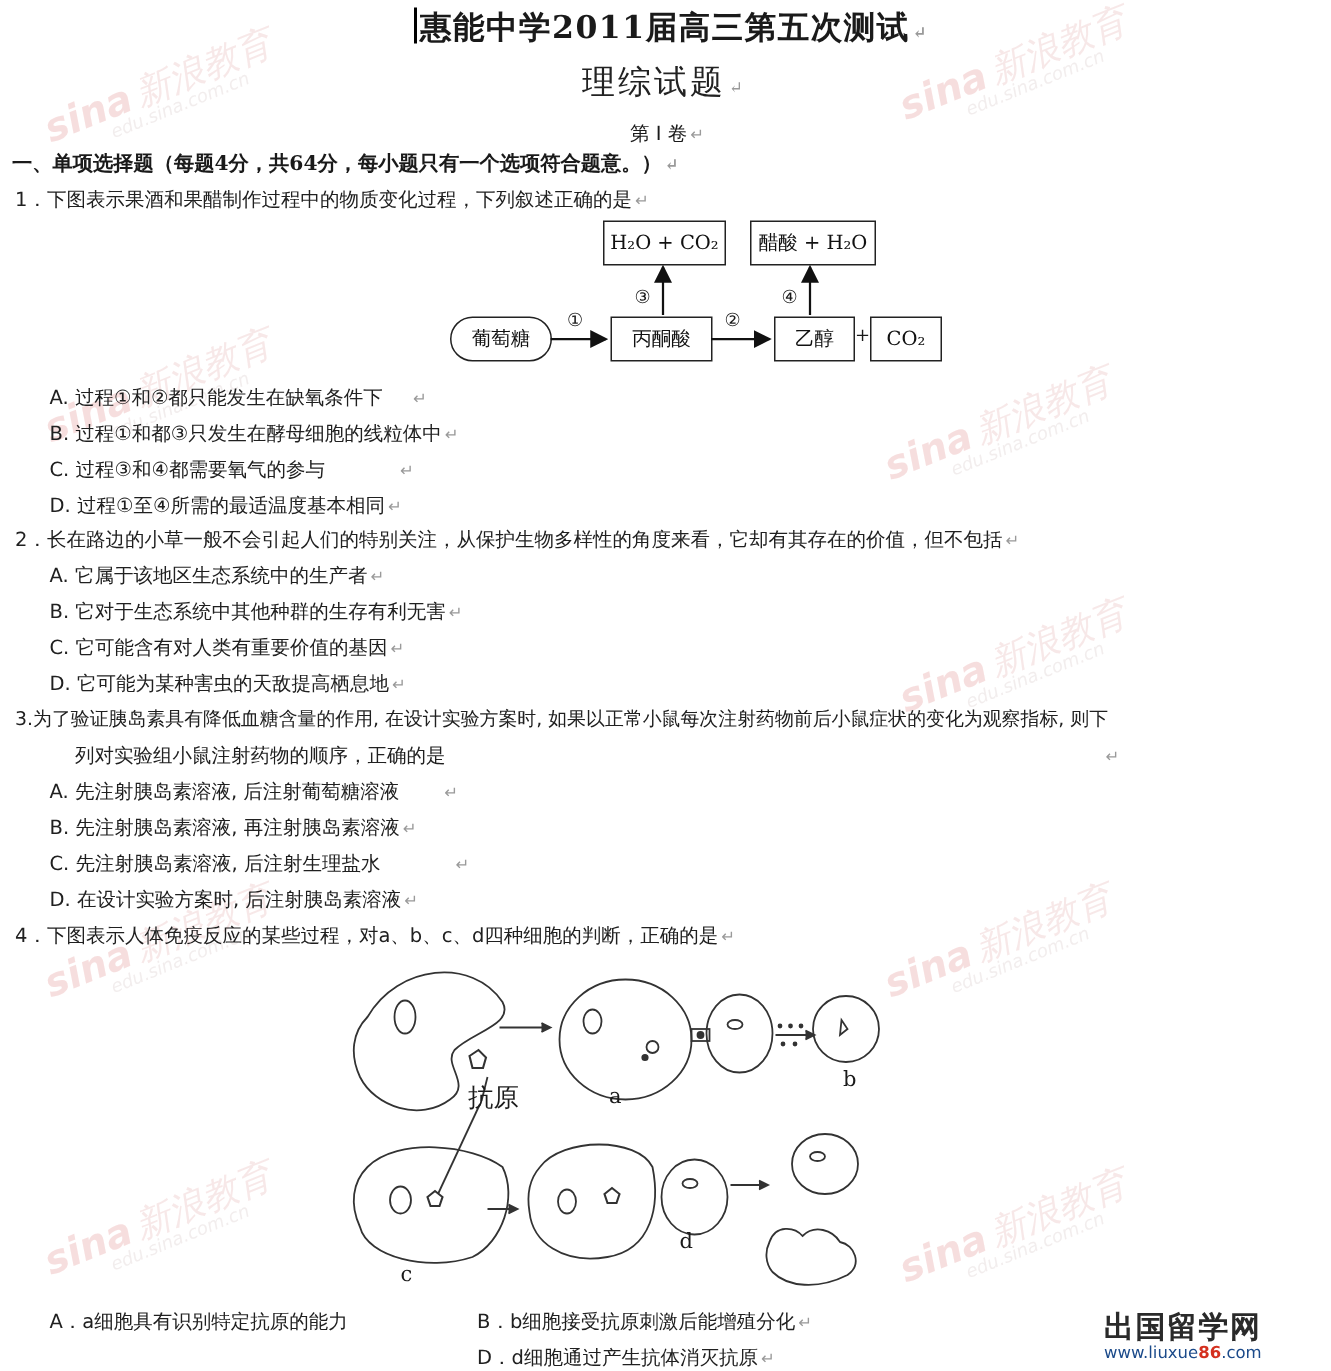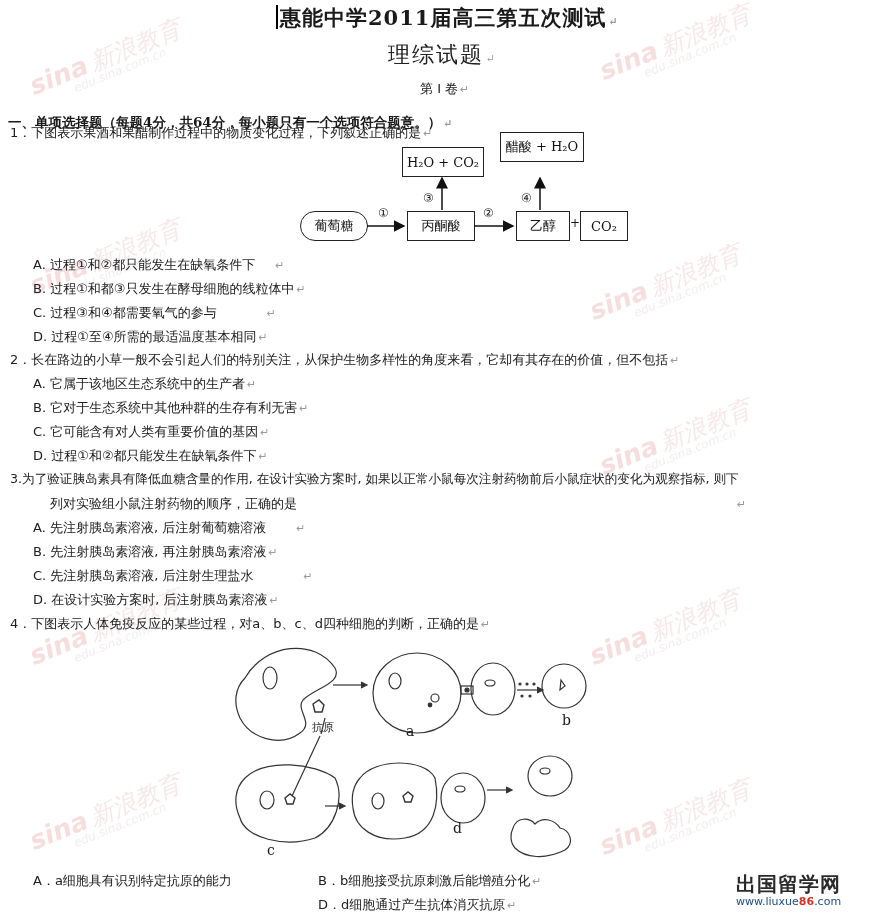--- a/index.html
+++ b/index.html
@@ -7,21 +7,21 @@
          font-family:"DejaVu Sans","Liberation Sans",sans-serif; color:#1a1a1a; }
   .abs { position:absolute; white-space:nowrap; }
   .ret { color:#9a9a9a; font-size:11px; margin-left:2px; }
   .title1 { left:276px; top:4px; font-family:"DejaVu Serif","Liberation Serif",serif;
             font-size:21px; font-weight:bold; letter-spacing:1px; }
   .title1 .bar { display:inline-block; width:2px; height:24px; background:#000; vertical-align:-4px; margin-right:2px; }
   .title2 { left:388px; top:40px; font-family:"DejaVu Serif","Liberation Serif",serif;
             font-size:22px; letter-spacing:2px; color:#222; }
   .vol { left:420px; top:80px; font-size:13px; }
   .section { left:8px; top:100px; font-size:13.5px; font-weight:bold;
-             font-family:"DejaVu Serif","Liberation Serif",serif;margin-top:14px; }
+             font-family:"DejaVu Serif","Liberation Serif",serif; }
   .q { font-size:13px; color:#202020; }
   .opt { font-size:13px; color:#202020; }
   .box { position:absolute; border:1.5px solid #222; background:#fff;
          font-family:"DejaVu Serif","Liberation Serif",serif; font-size:13px;
          display:flex; align-items:center; justify-content:center; color:#111; }
   .lbl { position:absolute; font-size:12px; font-family:"DejaVu Serif","Liberation Serif",serif; }
   .watermark { position:absolute; color:#f1d6d6; font-size:24px; font-style:italic;
                transform:rotate(-22deg); transform-origin:left bottom; opacity:0.55; pointer-events:none; }
   .watermark .sina { font-weight:bold; font-size:26px; color:#f0c4c4; margin-right:4px; }
   .watermark .url { display:block; font-size:12px; color:#e8e0e0; margin-left:40px; margin-top:-6px; }
@@ -45,21 +45,21 @@
 
 <div class="abs title1"><span class="bar"></span><span>惠能中学2011届高三第五次测试</span><span class="ret">↵</span></div>
 <div class="abs title2"><span>理综试题</span><span class="ret">↵</span></div>
 <div class="abs vol"><span>第 I 卷</span><span class="ret">↵</span></div>
 <div class="abs section"><span>一、单项选择题（每题4分，共64分，每小题只有一个选项符合题意。）</span><span class="ret">↵</span></div>
 
 <div class="abs q" style="left:10px;top:124px;"><span>1．</span><span>下图表示果酒和果醋制作过程中的物质变化过程，下列叙述正确的是</span><span class="ret">↵</span></div>
 
 <div>
   <div class="box" style="left:402px;top:147px;width:80px;height:28px;">H₂O + CO₂</div>
-  <div class="box" style="left:500px;top:132px;width:82px;height:28px;text-align:right;">醋酸 + H₂O</div>
+  <div class="box" style="left:500px;top:147px;width:82px;height:28px;text-align:right;">醋酸 + H₂O</div>
   <div class="box" style="left:300px;top:211px;width:66px;height:28px;border-radius:15px;">葡萄糖</div>
   <div class="box" style="left:407px;top:211px;width:66px;height:28px;">丙酮酸</div>
   <div class="box" style="left:516px;top:211px;width:52px;height:28px;font-family:Liberation Serif, serif;">乙醇</div>
   <div class="box" style="left:580px;top:211px;width:46px;height:28px;">CO₂</div>
   <svg style="position:absolute;left:290px;top:140px;" width="340" height="110">
     <defs>
         <marker id="ah" markerWidth="8" markerHeight="8" refX="7" refY="4" orient="auto">
           <path d="M0,0 L8,4 L0,8 z" fill="#111"></path>
         </marker>
       </defs>
@@ -77,21 +77,21 @@
 
 <div class="abs opt" style="left:33px;top:256px;text-align:center;"><span>A. 过程①和②都只能发生在缺氧条件下</span><span class="ret" style="margin-left:20px;">↵</span></div>
 <div class="abs opt" style="left:33px;top:280px;"><span>B. 过程①和都③只发生在酵母细胞的线粒体中</span><span class="ret">↵</span></div>
 <div class="abs opt" style="left:33px;top:304px;"><span>C. 过程③和④都需要氧气的参与</span><span class="ret" style="margin-left:50px;">↵</span></div>
 <div class="abs opt" style="left:33px;top:328px;"><span>D. 过程①至④所需的最适温度基本相同</span><span class="ret">↵</span></div>
 
 <div class="abs q" style="left:10px;top:351px;"><span>2．</span><span>长在路边的小草一般不会引起人们的特别关注，从保护生物多样性的角度来看，它却有其存在的价值，但不包括</span><span class="ret">↵</span></div>
 <div class="abs opt" style="left:33px;top:375px;"><span>A. 它属于该地区生态系统中的生产者</span><span class="ret">↵</span></div>
 <div class="abs opt" style="left:33px;top:399px;"><span>B. 它对于生态系统中其他种群的生存有利无害</span><span class="ret">↵</span></div>
 <div class="abs opt" style="left:33px;top:423px;"><span>C. 它可能含有对人类有重要价值的基因</span><span class="ret">↵</span></div>
-<div class="abs opt" style="left:33px;top:447px;"><span>D. 过程①和②都只能发生在缺氧条件下</span><span class="ret">↵</span></div>
+<div class="abs opt" style="left:33px;top:447px;"><span>D. 它可能为某种害虫的天敌提高栖息地</span><span class="ret">↵</span></div>
 
 <div class="abs q" style="left:10px;top:471px;font-size:12.6px;"><span>3.</span><span>为了验证胰岛素具有降低血糖含量的作用, 在设计实验方案时, 如果以正常小鼠每次注射药物前后小鼠症状的变化为观察指标, 则下</span></div>
 <div class="abs q" style="left:10px;top:495px;margin-left:40px;"><span>列对实验组小鼠注射药物的顺序，正确的是</span><span class="ret" style="margin-left:440px;">↵</span></div>
 <div class="abs opt" style="left:33px;top:519px;"><span>A. 先注射胰岛素溶液, 后注射葡萄糖溶液</span><span class="ret" style="margin-left:30px;">↵</span></div>
 <div class="abs opt" style="left:33px;top:543px;"><span>B. 先注射胰岛素溶液, 再注射胰岛素溶液</span><span class="ret">↵</span></div>
 <div class="abs opt" style="left:33px;top:567px;"><span>C. 先注射胰岛素溶液, 后注射生理盐水</span><span class="ret" style="margin-left:50px;">↵</span></div>
 <div class="abs opt" style="left:33px;top:591px;"><span>D. 在设计实验方案时, 后注射胰岛素溶液</span><span class="ret">↵</span></div>
 
 <div class="abs q" style="left:10px;top:615px;"><span>4．</span><span>下图表示人体免疫反应的某些过程，对a、b、c、d四种细胞的判断，正确的是</span><span class="ret">↵</span></div>
 
@@ -143,21 +143,21 @@
     <ellipse cx="235" cy="151" rx="5" ry="3"></ellipse>
 
     <line x1="262" y1="152" x2="285" y2="152"></line>
       <path d="M281,149 L287,152 L281,155" fill="#333"></path>
 
     <ellipse cx="325" cy="138" rx="22" ry="20"></ellipse>
     <ellipse cx="320" cy="133" rx="5" ry="3"></ellipse>
 
     <path d="M288,190 C292,178 305,180 310,186 C318,178 330,182 335,190 C345,192 350,205 340,212 C320,222 300,220 290,210 C285,204 285,196 288,190 Z"></path>
   </svg>
-  <span class="lbl" style="left:312px;top:720px;font-size:11px;">抗原</span>
+  <span class="lbl" style="left:312px;top:720px;font-size:17px;">抗原</span>
   <span class="lbl" style="left:406px;top:723px;font-size:14px;">a</span>
   <span class="lbl" style="left:562px;top:712px;font-size:14px;">b</span>
   <span class="lbl" style="left:267px;top:842px;font-size:14px;">c</span>
   <span class="lbl" style="left:453px;top:820px;font-size:14px;">d</span>
 </div>
 
 <div class="abs opt" style="left:33px;top:872px;"><span>A．a细胞具有识别特定抗原的能力</span></div>
 <div class="abs opt" style="left:318px;top:872px;"><span>B．b细胞接受抗原刺激后能增殖分化</span><span class="ret">↵</span></div>
 <div class="abs opt" style="left:33px;top:896px;margin-top:46px;"><span>C．c细胞的裂解死亡属于非特异性免疫</span></div>
 <div class="abs opt" style="left:318px;top:896px;"><span>D．d细胞通过产生抗体消灭抗原</span><span class="ret">↵</span></div>

